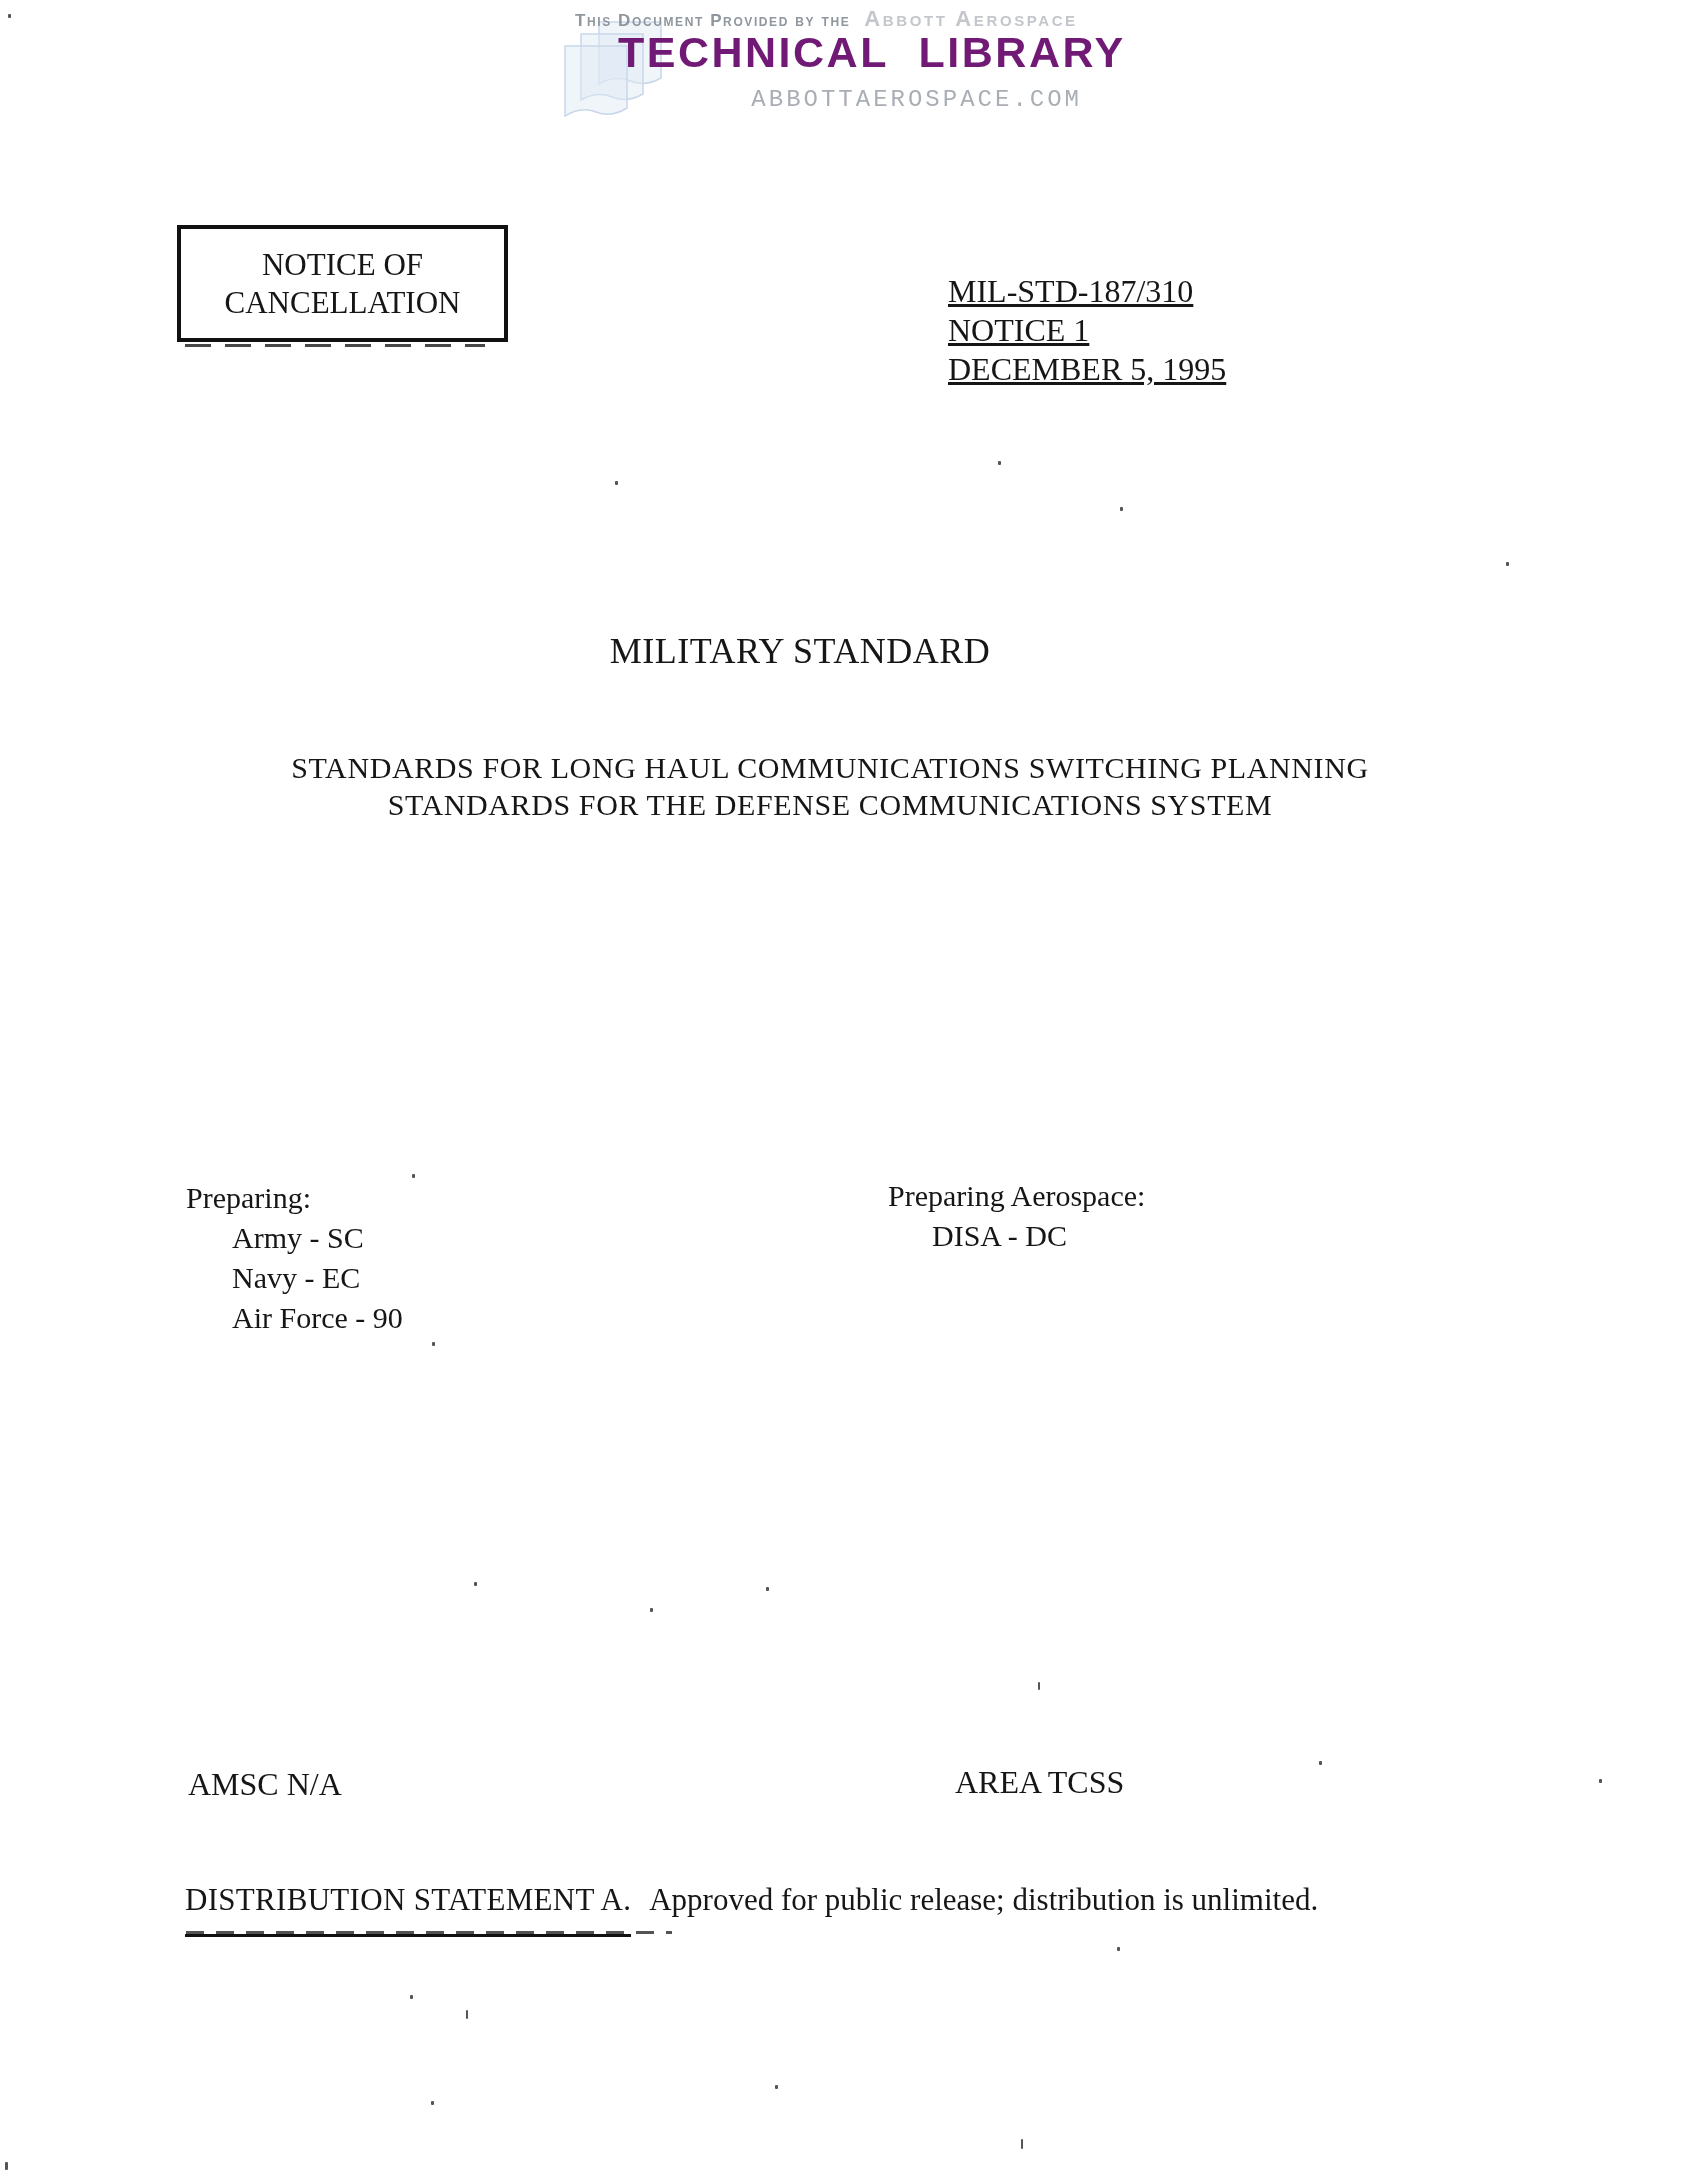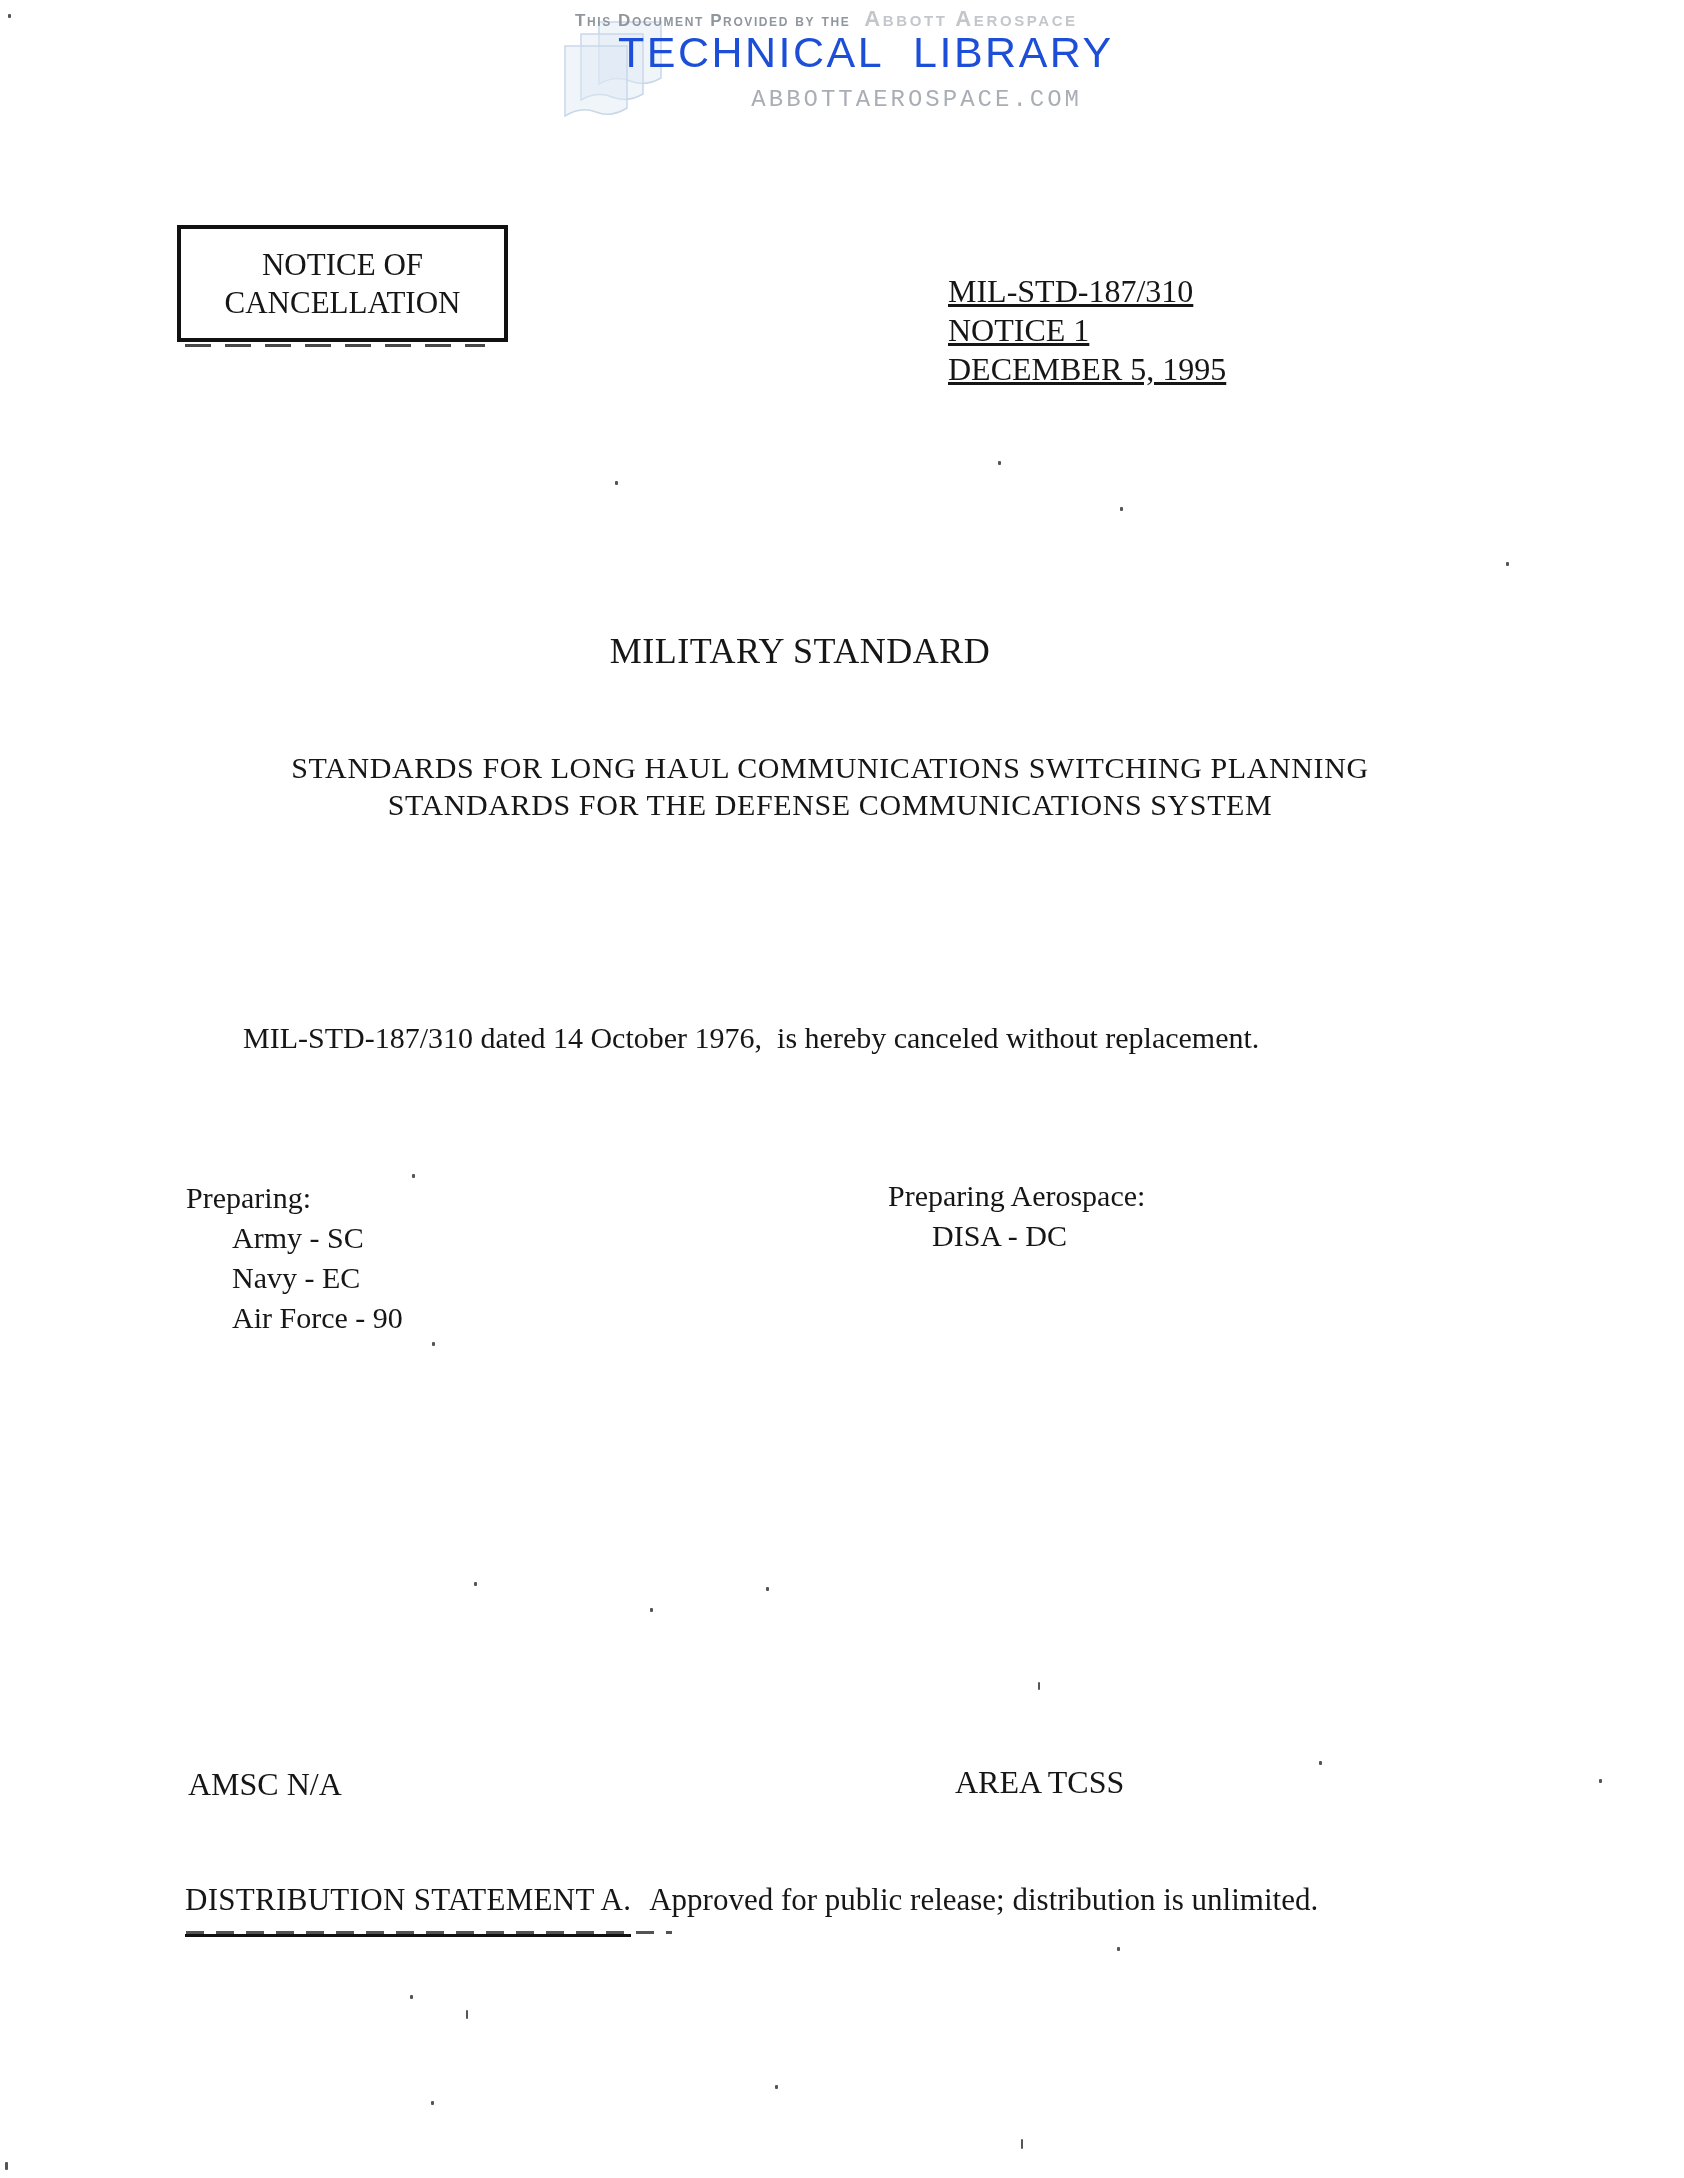--- a/index.html
+++ b/index.html
@@ -19,21 +19,21 @@
     display:flex; align-items:baseline; gap:14px;
     font-family:"Liberation Sans","DejaVu Sans",sans-serif;
     font-variant:small-caps; white-space:nowrap;
   }
   .wm-provided { font-size:17px; letter-spacing:1.6px; color:#8f969e; font-weight:bold; }
   .wm-brand    { font-size:22px; letter-spacing:2.6px; color:#c3c7cc; font-weight:bold; }
   .wm-line2 {
     position:absolute; left:618px; top:28px;
     font-family:"Liberation Sans","DejaVu Sans",sans-serif;
     font-size:43px; letter-spacing:2.5px; word-spacing:16px;
-    color:#1d4ed8; white-space:nowrap;
+    color:#701a75; white-space:nowrap;font-weight:bold;
   }
   .wm-line3 {
     position:absolute; left:700px; top:86px; width:382px; text-align:right;
     font-family:Liberation Mono, monospace;
     font-size:24px; letter-spacing:3px; color:#a9aeb5; white-space:nowrap;
   }
   .wm-icon { position:absolute; left:563px; top:20px; }
 
   
   .notice-box {
@@ -130,21 +130,20 @@
     <div>NOTICE 1</div>
     <div>DECEMBER 5, 1995</div>
   </div>
 
   <div class="heading">MILITARY STANDARD</div>
   <div class="title-block">
     <div>STANDARDS FOR LONG HAUL COMMUNICATIONS SWITCHING PLANNING</div>
     <div>STANDARDS FOR THE DEFENSE COMMUNICATIONS SYSTEM</div>
   </div>
 
-  <div class="cancel-line">MIL-STD-187/310 dated 14 October 1976,  is hereby canceled without replacement.</div>
 
   <div class="custodians">
     <div>Preparing:</div>
     <div class="item">Army - SC</div>
     <div class="item">Navy - EC</div>
     <div class="item">Air Force - 90</div>
   </div>
 
   <div class="preparing">
     <div>Preparing Aerospace:</div>

